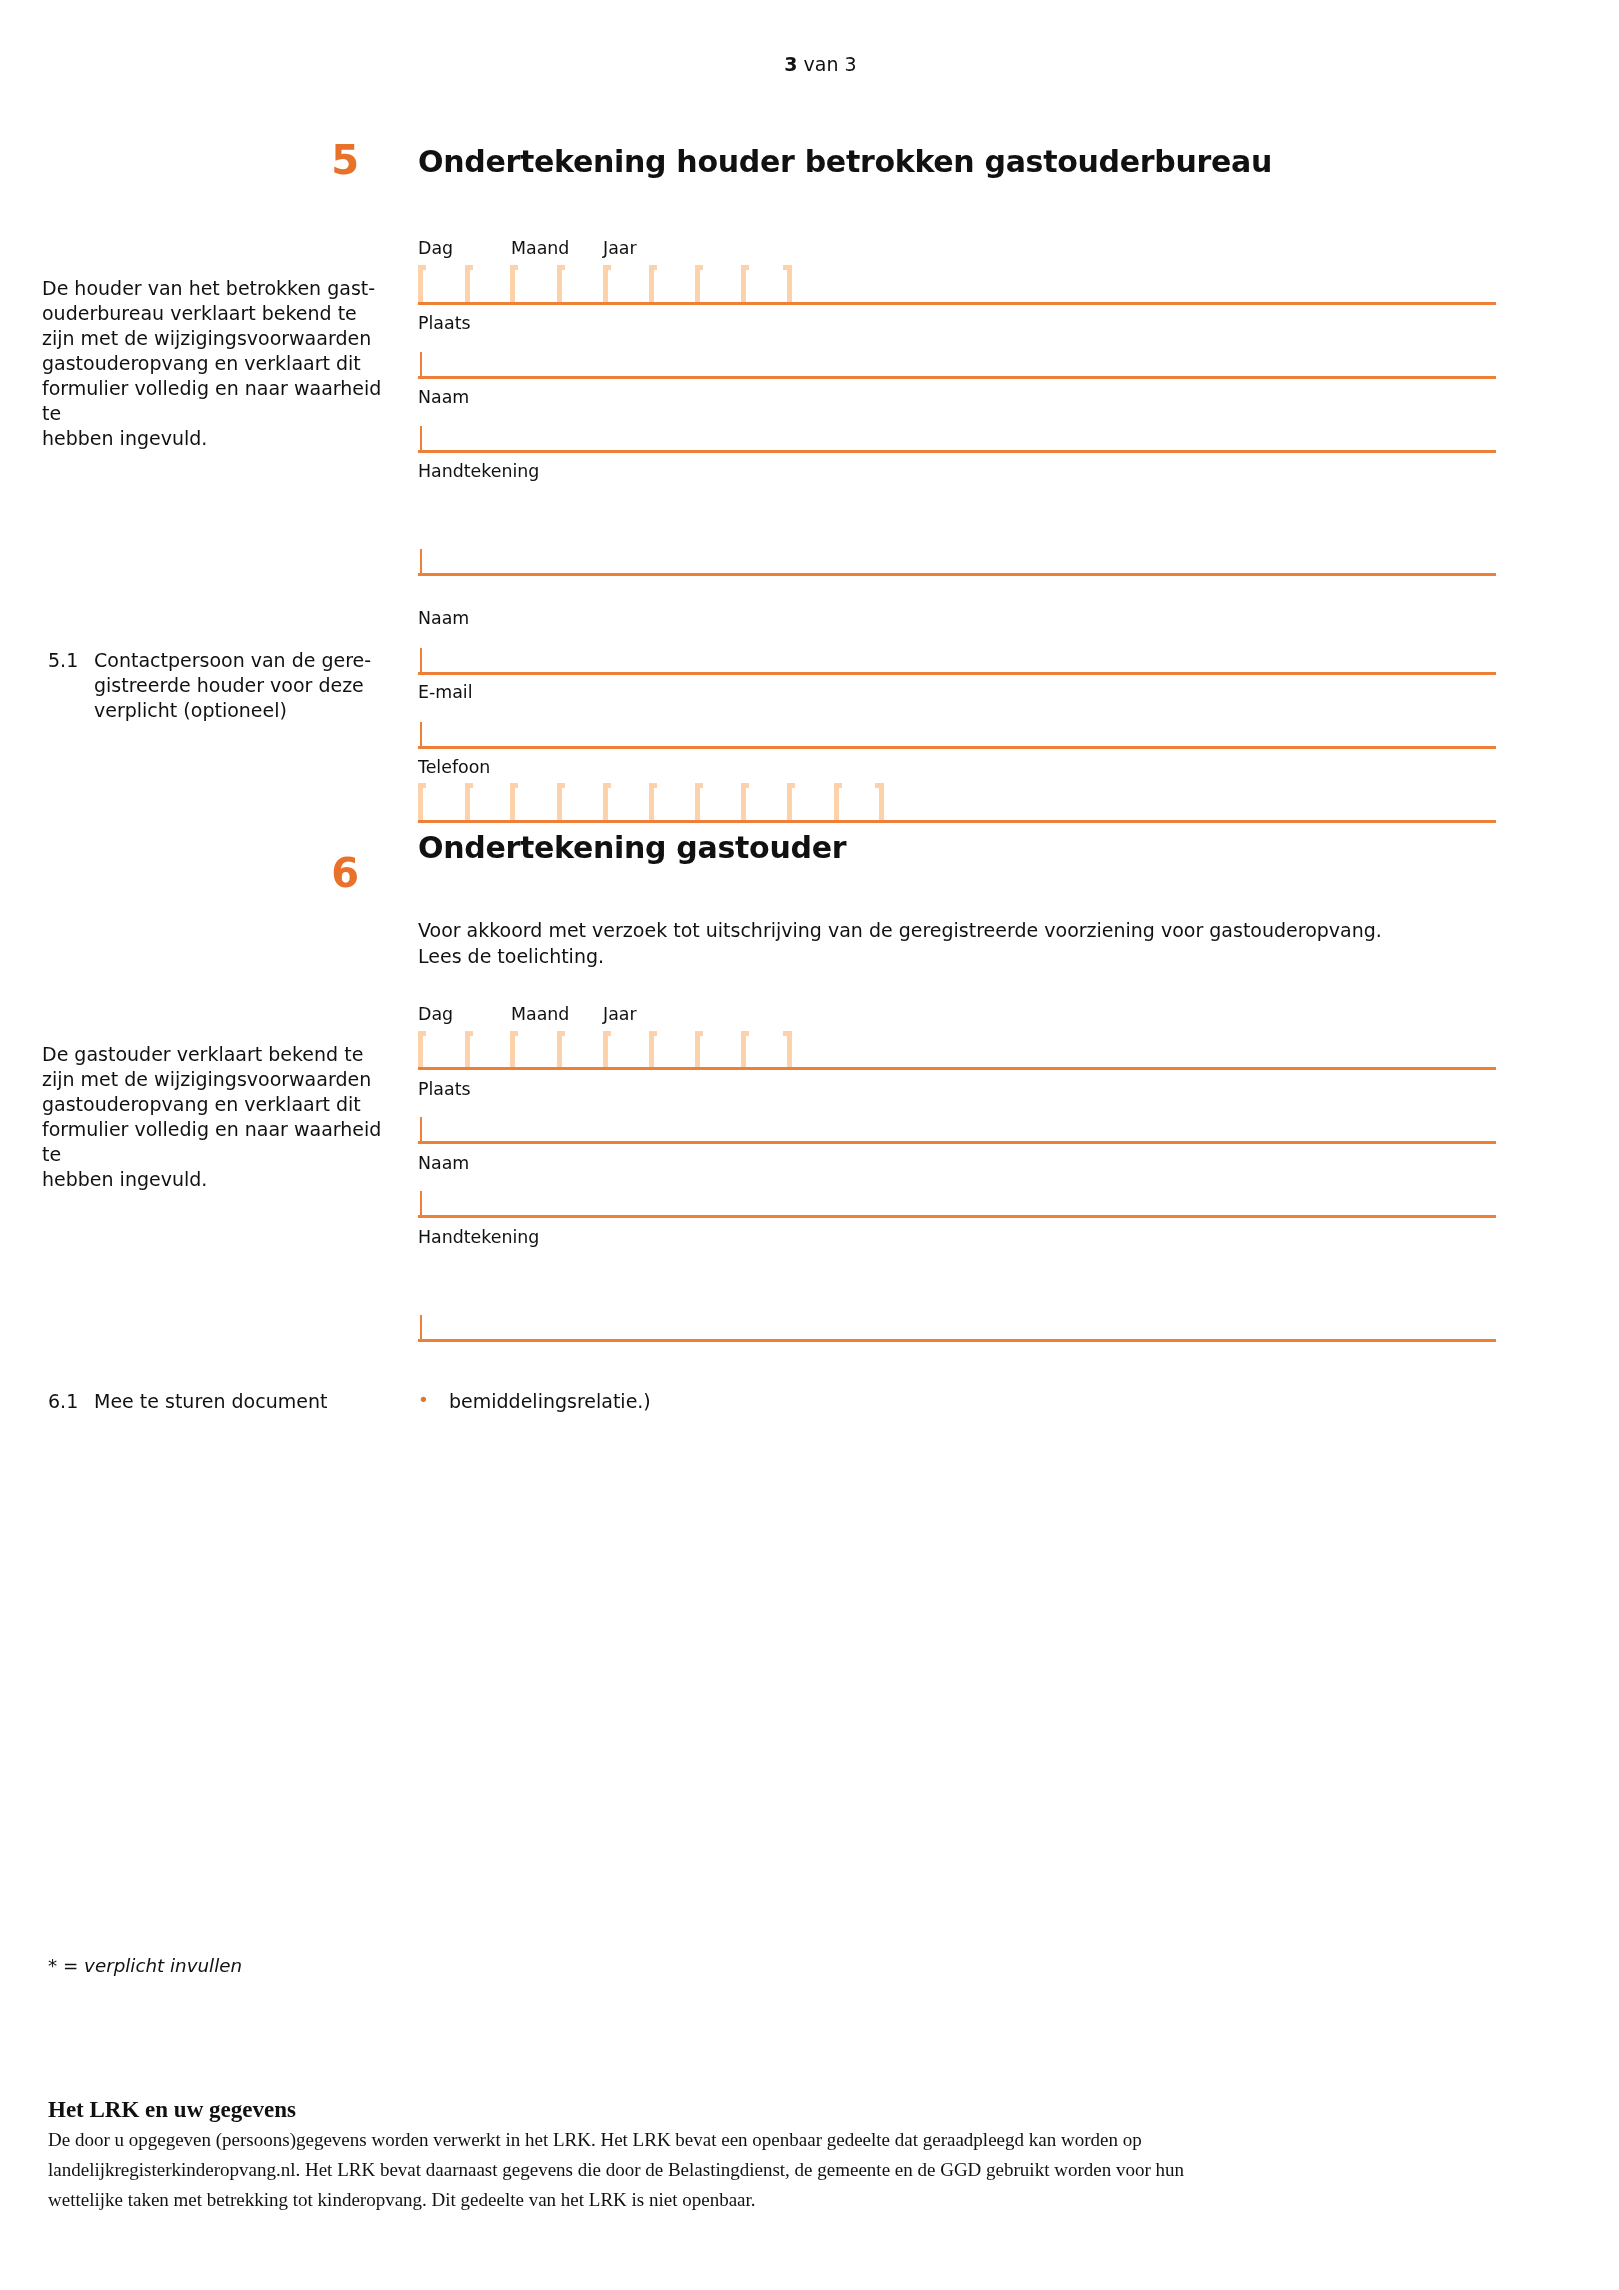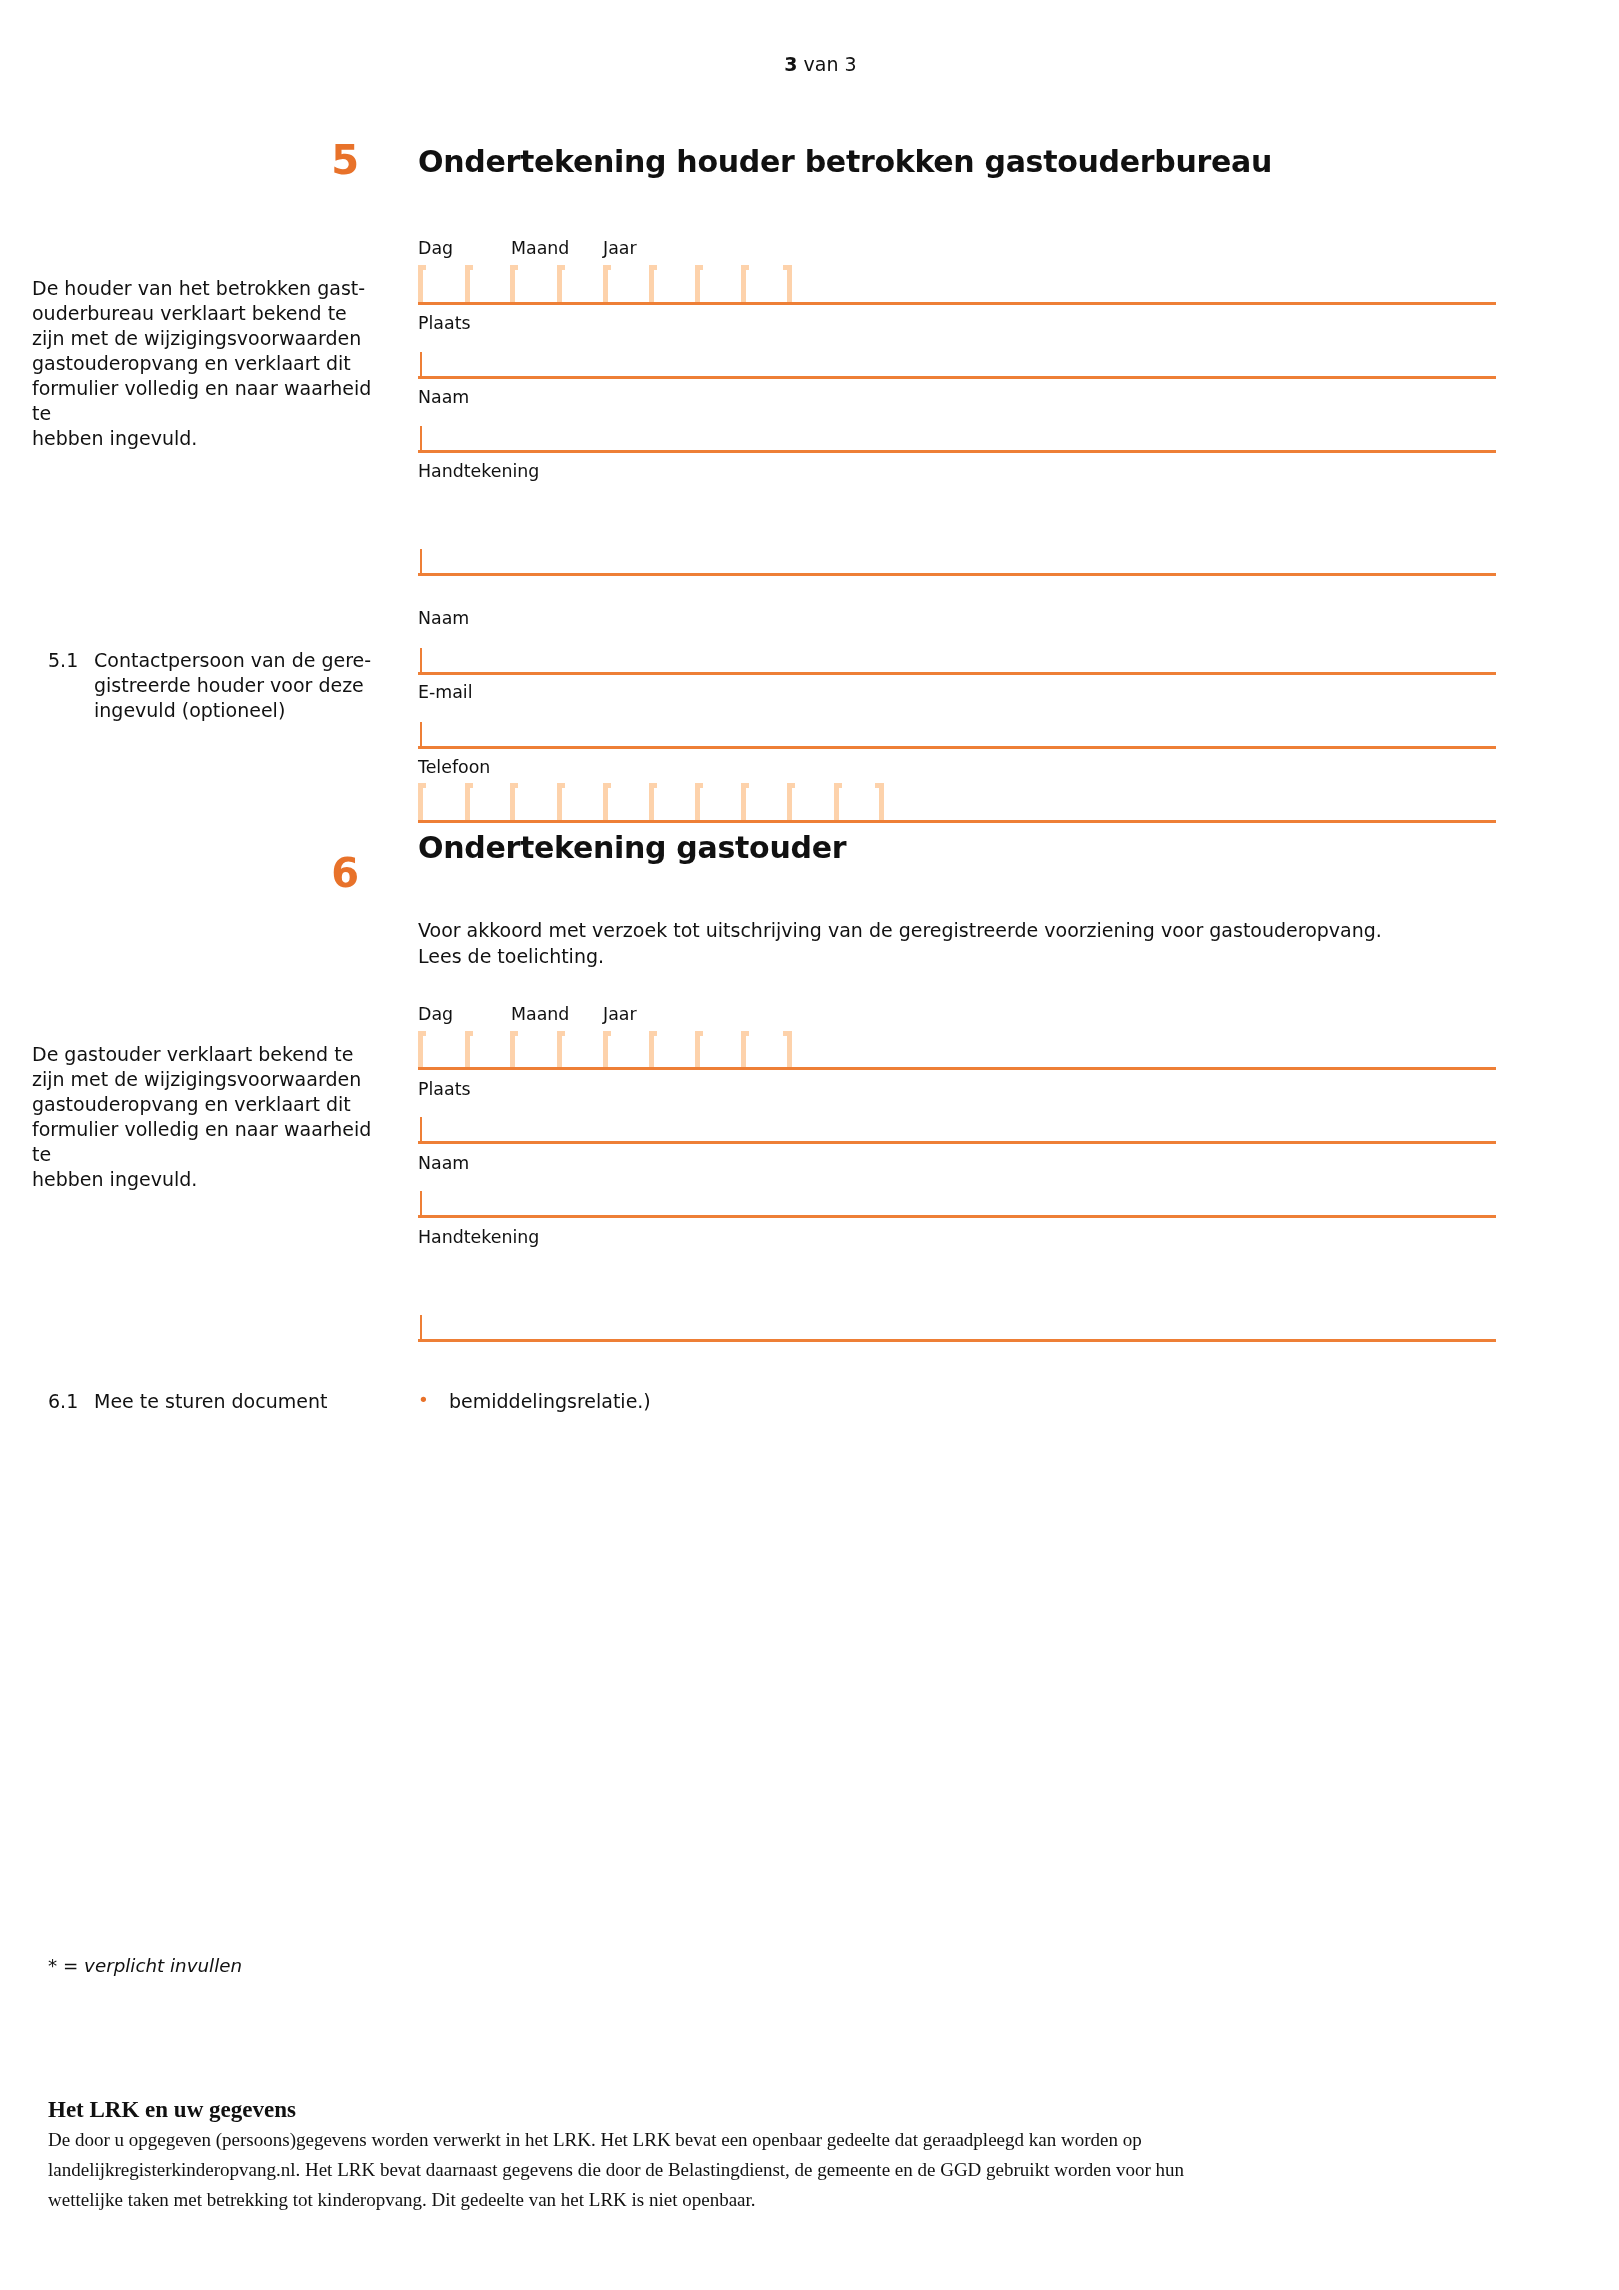--- a/index.html
+++ b/index.html
@@ -4,21 +4,21 @@
 <style>
   html, body { margin: 0; padding: 0; background: #ffffff; }
   body { width: 1619px; height: 2291px; position: relative; overflow: hidden;
          font-family: "DejaVu Sans", sans-serif; color: #111; }
   .abs { position: absolute; }
   .pagenum { left: 0; width: 1641px; text-align: center; top: 53px; font-size: 19px; }
   .pagenum b { font-weight: bold; }
   .secnum { color: #E8722A; font-weight: bold; font-size: 40px; left: 322px; width: 37px; text-align: right; }
   .sectitle { left: 418px; font-size: 30px; font-weight: bold; color: #111; letter-spacing: -0.3px; }
   .lbl { font-size: 17.4px; color: #111; }
-  .sidetext { left: 32px; width: 356px; font-size: 19px; line-height: 25px; color: #111; }
+  .sidetext { left: 42px; width: 356px; font-size: 19px; line-height: 25px; color: #111; }
   .sidenum { left: 48px; font-size: 19px; line-height: 25px; }
   .sidenum-text { left: 94px; width: 302px; font-size: 19px; line-height: 25px; }
   .fieldline { left: 418px; width: 1078px; height: 2.7px; background: #EE7F36; }
   .cursor { width: 2.7px; background: #EE7F36; }
   .tick { width: 4.6px; height: 37px; background: #FDD2AB; }
   .tick::before { content: ""; position: absolute; top: 0; left: 0; width: 8.2px; height: 4.6px; background: #FDD2AB; }
   .tick.last::before { left: -3.7px; }
   .bodytext { left: 418px; font-size: 19px; line-height: 25.6px; }
   .bullet { left: 418px; color: #E8722A; font-size: 18.3px; }
   .required { left: 48px; top: 1908px; font-size: 18.3px; font-style: italic; margin-top: 47px; }
@@ -80,21 +80,21 @@
 <div class="abs" style="left:418px; top:493px; width:1078px; height:80px;">
   <div class="abs cursor" style="left:1.8px; top:56px; height:24px;"></div>
   <span class="abs lbl" style="left:11px; top:55px;"></span>
 </div>
 <div class="abs fieldline" style="top:573px;"></div>
 
 <div class="abs sidenum" style="top:648px;">5.1</div>
 <div class="abs sidenum-text" style="top:648px;">
   <div>Contactpersoon van de gere-</div>
   <div>gistreerde houder voor deze</div>
-  <div>ingevuld (optioneel)</div>
+  <div>verplicht (optioneel)</div>
 </div>
 
 <div class="abs lbl" style="left:418px; top:608px;">Naam</div>
 <div class="abs" style="left:418px; top:648px; width:1078px; height:27.4px;">
   <div class="abs cursor" style="left:1.8px; top:0; height:24px;"></div>
   <span class="abs lbl" style="left:11px; top:1.8px;"></span>
 </div>
 <div class="abs fieldline" style="top:672px;"></div>
 
 <div class="abs lbl" style="left:418px; top:682px;">E-mail</div>

